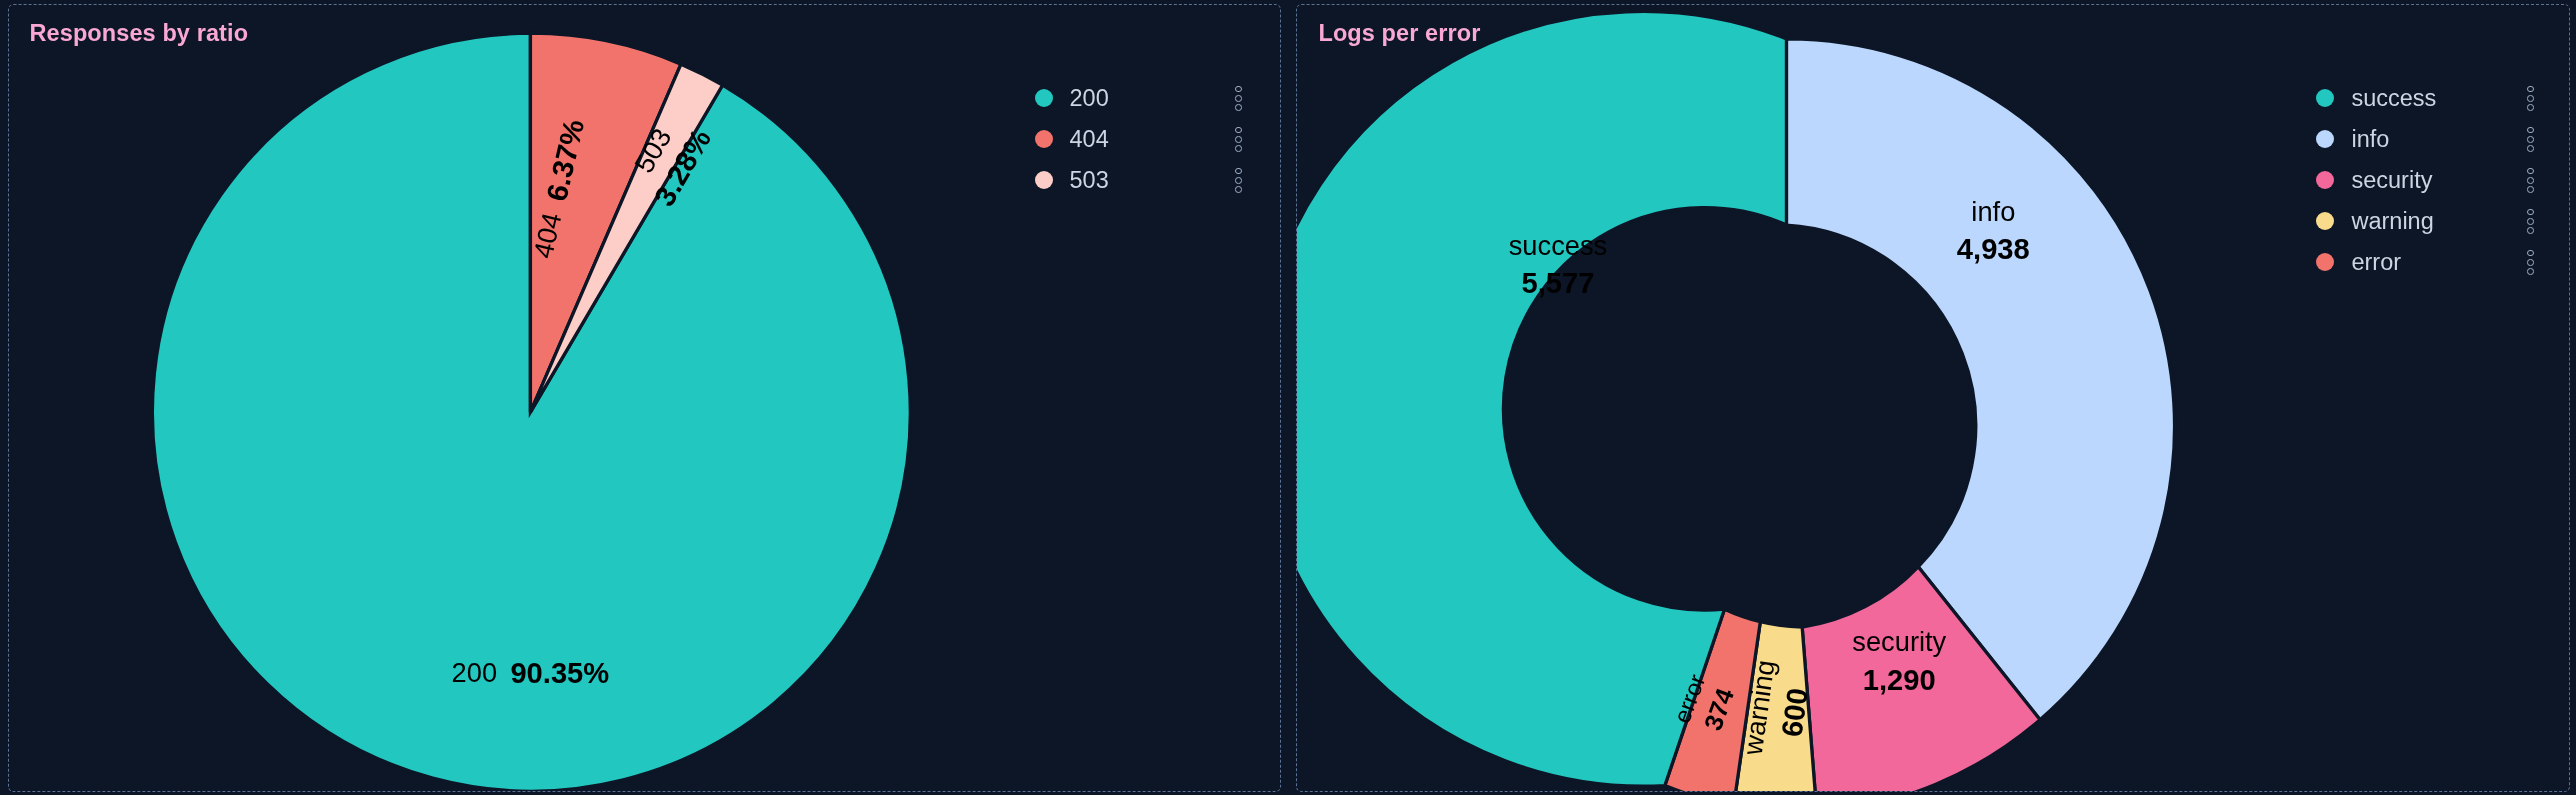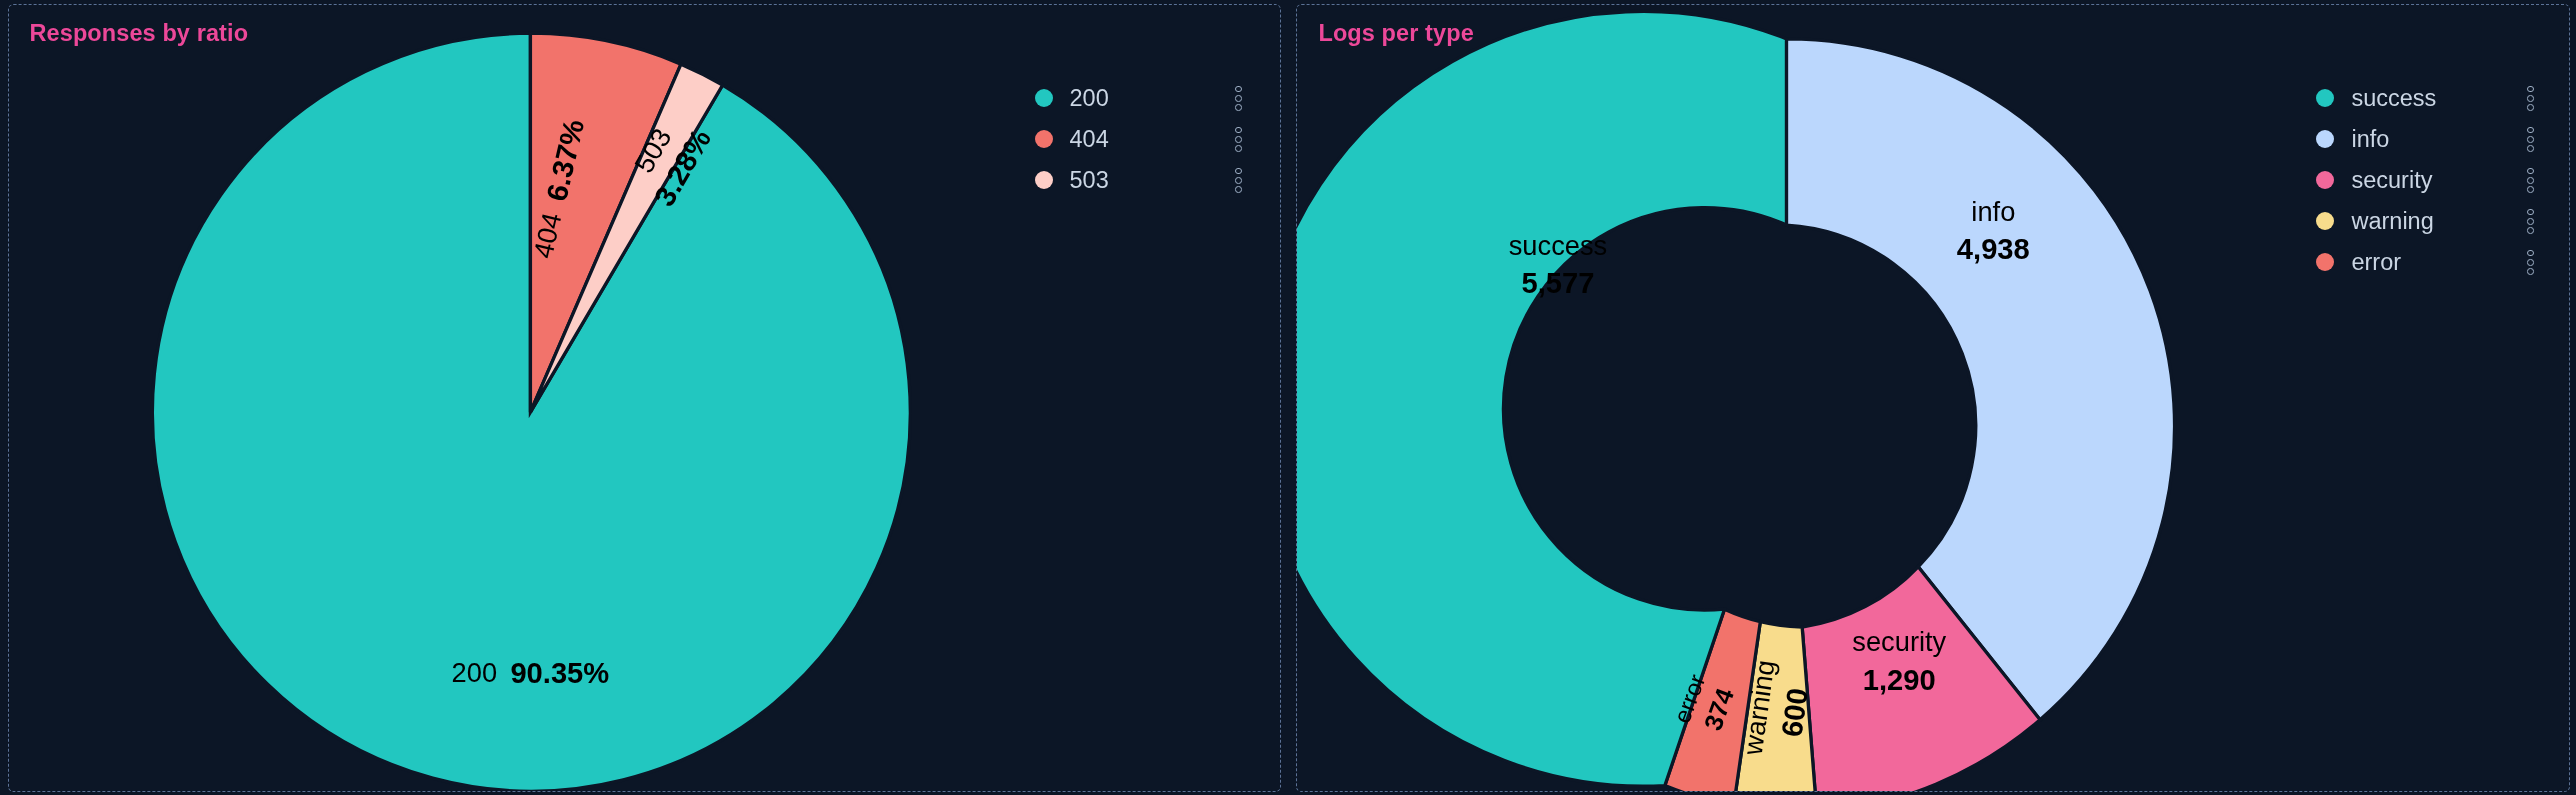--- a/index.html
+++ b/index.html
@@ -26,21 +26,21 @@
     border-radius: 5.6px;
     background: #0c1626;
     overflow: hidden;
   }
   .panel-title {
     position: absolute;
     top: 15px;
     left: 21px;
     font-size: 23.5px;
     font-weight: bold;
-    color: #ec4899;
+    color: #f9a8d4;
     letter-spacing: 0.1px;
     white-space: nowrap;
   }
   .panel-body {
     position: absolute;
     top: 0; left: 0; right: 0; bottom: 0;
   }
   
   .legend {
     position: absolute;
@@ -164,21 +164,21 @@
             <i></i>
               <i></i>
               <i></i>
           </span>
         </div>
       </div>
     </div>
   </div>
 
   <div class="panel">
-    <div class="panel-title">Logs per type</div>
+    <div class="panel-title">Logs per error</div>
 
     <div class="panel-body">
       <svg class="chart-svg" width="1261" height="788" viewBox="0 0 1340 838">
 
         <path class="slice" fill="#bbd7fd" d="M 520 36
                  A 412 412 0 0 1 789.7 760.1
                  L 660.1 597.4
                  A 214 214 0 0 0 520 234 Z"></path>
 
         <path class="slice" fill="#f2689b" d="M 789.7 760.1

